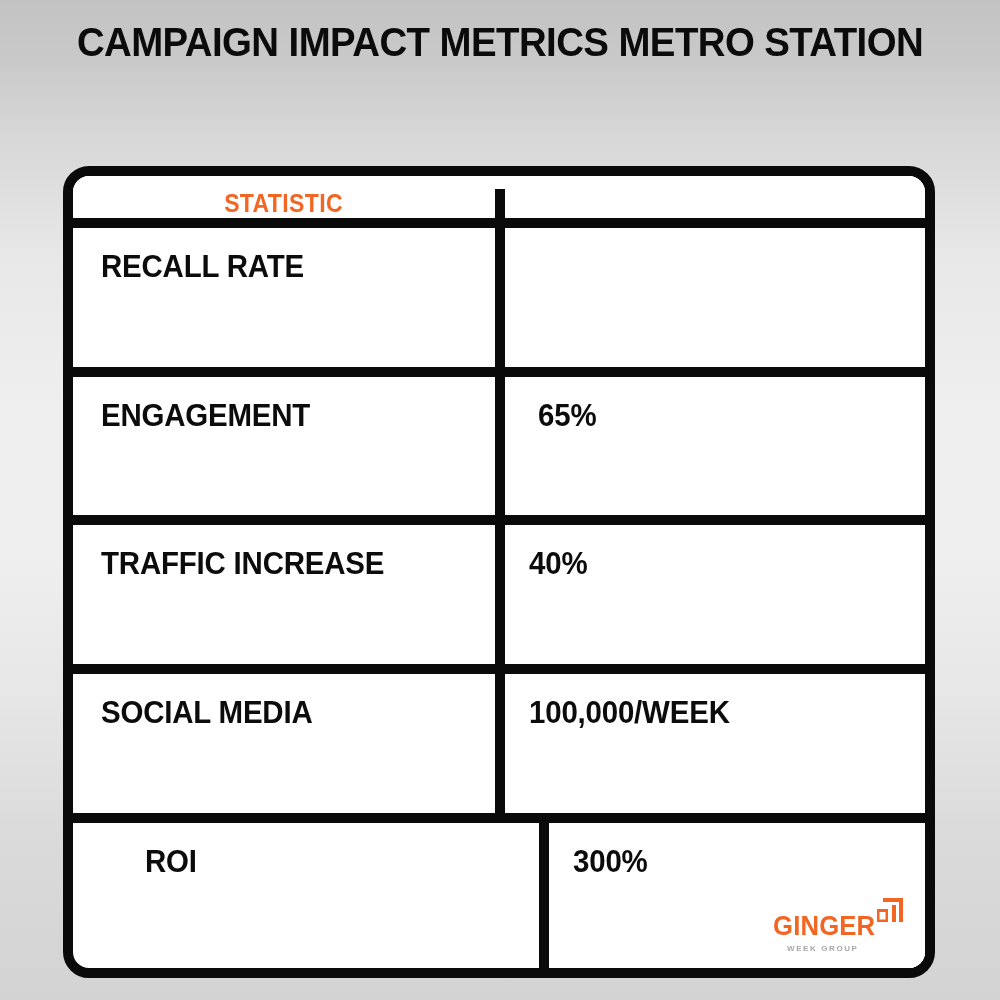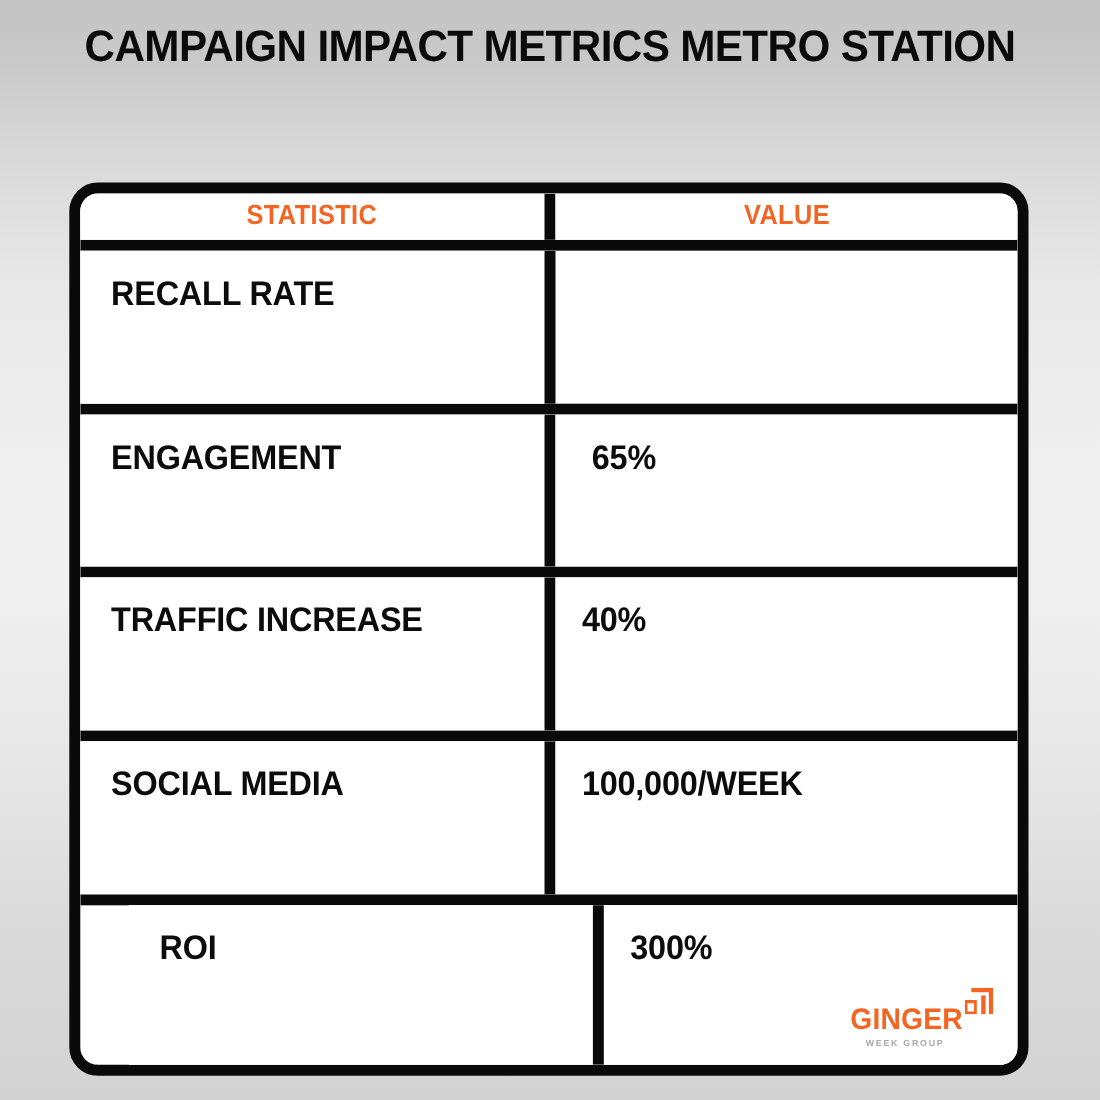--- a/index.html
+++ b/index.html
@@ -70,21 +70,21 @@
   .row:last-child { border-bottom: none; margin-left: 44px; }
 
   .cell {
     position: relative;
     background: #ffffff;
   }
   .cell.stat  { width: 432px; flex: 0 0 432px; border-right: 10px solid #0a0a0a; }
   .cell.value { flex: 1 1 auto; }
 
   
-  .row.header { height: 52px; }
+  .row.header { height: 52px; align-items: flex-end; }
   .row.header .cell {
     display: flex;
     align-items: center;
     justify-content: center;
   }
   .col-head {
     color: #f26522;
     font-size: 25px;
     font-weight: 700;
     letter-spacing: 0.4px;
@@ -158,23 +158,20 @@
 <body>
 
 <div class="page-title">CAMPAIGN IMPACT METRICS METRO STATION</div>
 
 <div class="table-wrap">
   <div class="table">
 
     <div class="row header">
       <div class="cell stat">
         <span class="col-head">STATISTIC</span>
-      </div>
-      <div class="cell value">
-        <span class="col-head">VALUE</span>
       </div>
     </div>
 
     <div class="row data">
       <div class="cell stat">
         <span class="cell-text">RECALL RATE</span>
       </div>
     </div>
 
     <div class="row data">

